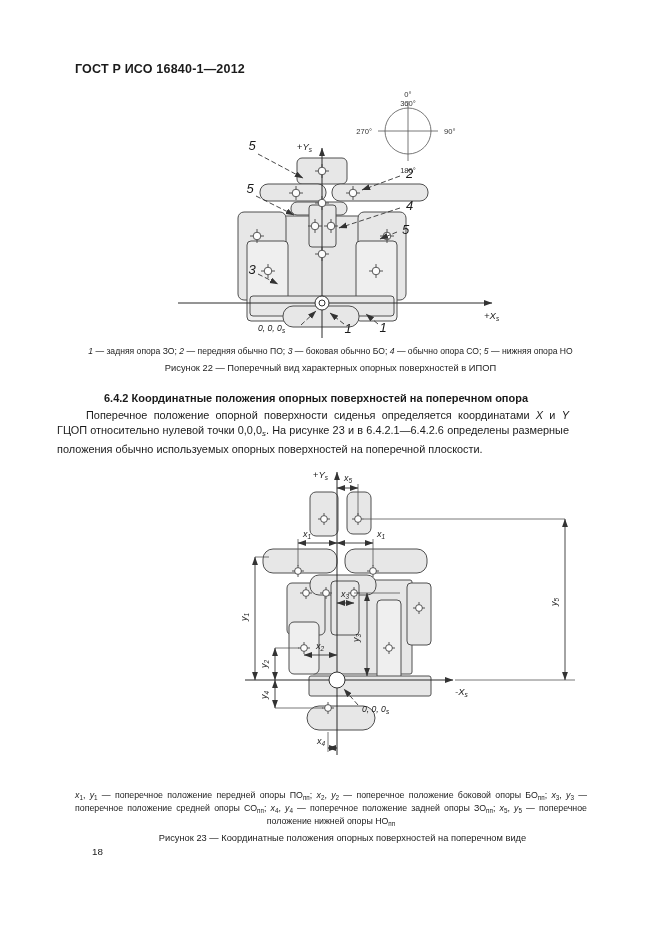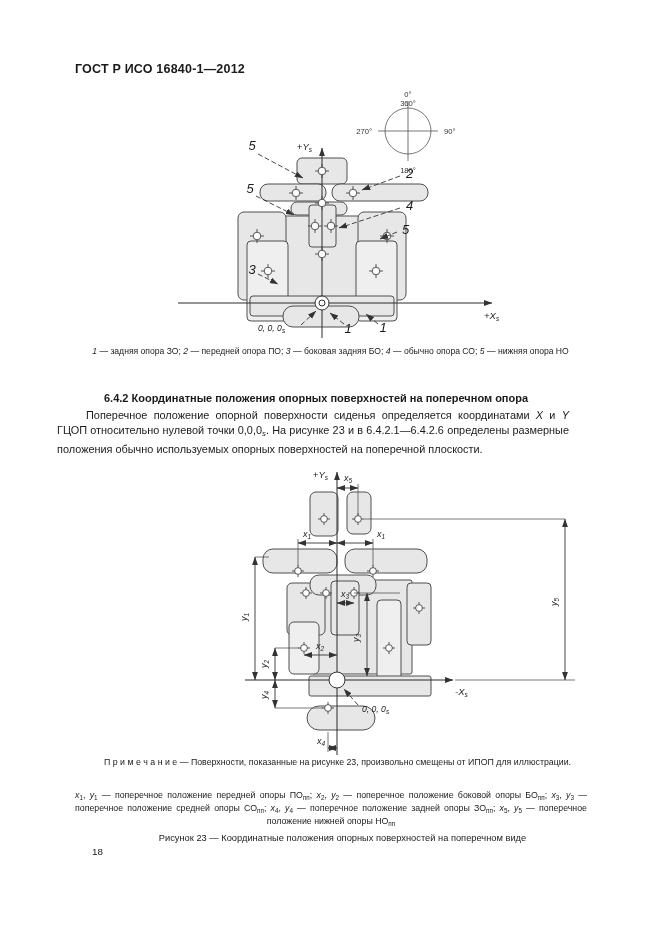--- a/index.html
+++ b/index.html
@@ -121,21 +121,22 @@
       <text class="callout" x="152" y="188" text-anchor="middle">3</text>
       <line class="leader" x1="244" y1="238" x2="230" y2="227" marker-end="url(#arr22)"></line>
       <text class="callout" x="248" y="247" text-anchor="middle">1</text>
       <line class="leader" x1="278" y1="238" x2="266" y2="228" marker-end="url(#arr22)"></line>
       <text class="callout" x="283" y="246" text-anchor="middle">1</text>
       <line class="leader" x1="201" y1="239" x2="216" y2="225" marker-end="url(#arr22)"></line>
       <text class="origlbl" x="158" y="245" text-anchor="start"><tspan>0, 0, 0</tspan><tspan class="svgsub" dy="2">s</tspan></text>
     </g>
   </svg>
 
-  <div class="fig-legend22"><span class="seg-i">1</span><span> — задняя опора ЗО; </span><span class="seg-i">2</span><span> — передней опора ПО; </span><span class="seg-i">3</span><span> — боковая задняя БО; </span><span class="seg-i">4</span><span> — обычно опора СО; </span><span class="seg-i">5</span><span> — нижняя опора НО</span></div>
+  <div class="fig-legend22"><span class="seg-i">1</span><span> — задняя опора ЗО; </span><span class="seg-i">2</span><span> — передняя обычно ПО; </span><span class="seg-i">3</span><span> — боковая обычно БО; </span><span class="seg-i">4</span><span> — обычно опора СО; </span><span class="seg-i">5</span><span> — нижняя опора НО</span></div>
+  <div class="fig-caption22">Рисунок 22 — Поперечный вид характерных опорных поверхностей в ИПОП</div>
 
   <div class="sec-heading">6.4.2 Координатные положения опорных поверхностей на поперечном опора</div>
   <div class="sec-para"><span>Поперечное положение опорной поверхности сиденья определяется координатами </span><span class="seg-i">X</span><span> и </span><span class="seg-i">Y</span><span> ГЦОП относительно нулевой точки 0,0,0</span><span class="seg-isub">s</span><span>. На рисунке 23 и в 6.4.2.1—6.4.2.6 определены размерные положения обычно используемых опорных поверхностей на поперечной плоскости.</span></div>
 
   <svg style="left:197px;top:462px;" width="400" height="298" viewBox="0 0 400 298">
     <defs>
       <marker id="arr23" markerUnits="userSpaceOnUse" markerWidth="9" markerHeight="7" refX="8.2" refY="3" orient="auto-start-reverse">
         <path d="M0,0 L8.5,3 L0,6 z" fill="#333"></path>
       </marker>
       <g id="ch23" stroke="#444" stroke-width="0.9" fill="none">
@@ -224,18 +225,17 @@
       <text class="dimlbl" x="124" y="282" text-anchor="middle"><tspan>x</tspan><tspan class="svgsub" dy="2">4</tspan></text>
     </g>
 
     <g>
       <circle cx="140" cy="218" r="8" fill="#ffffff" stroke="#333" stroke-width="1"></circle>
       <line class="leader" x1="161" y1="243" x2="147" y2="227" marker-end="url(#arr23)"></line>
       <text class="origlbl" x="165" y="250" text-anchor="start"><tspan>0, 0, 0</tspan><tspan class="svgsub" dy="2">s</tspan></text>
     </g>
   </svg>
 
-  <div class="note23"><span>П р и м е ч а н и е — Поверхности, показанные на рисунке 23, произвольно смещены от ИПОП для иллюстрации.</span></div>
   <div class="fig-legend23"><span class="seg-i">x</span><span class="seg-sub">1</span><span>, </span><span class="seg-i">y</span><span class="seg-sub">1</span><span> — поперечное положение передней опоры ПО</span><span class="seg-sub">пп</span><span>; </span><span class="seg-i">x</span><span class="seg-sub">2</span><span>, </span><span class="seg-i">y</span><span class="seg-sub">2</span><span> — поперечное положение боковой опоры БО</span><span class="seg-sub">пп</span><span>; </span><span class="seg-i">x</span><span class="seg-sub">3</span><span>, </span><span class="seg-i">y</span><span class="seg-sub">3</span><span> — поперечное положение средней опоры СО</span><span class="seg-sub">пп</span><span>; </span><span class="seg-i">x</span><span class="seg-sub">4</span><span>, </span><span class="seg-i">y</span><span class="seg-sub">4</span><span> — поперечное положение задней опоры ЗО</span><span class="seg-sub">пп</span><span>; </span><span class="seg-i">x</span><span class="seg-sub">5</span><span>, </span><span class="seg-i">y</span><span class="seg-sub">5</span><span> — поперечное положение нижней опоры НО</span><span class="seg-sub">пп</span></div>
   <div class="fig-caption23">Рисунок 23 — Координатные положения опорных поверхностей на поперечном виде</div>
 
   <div class="page-number">18</div>
 </div>
 
 </body></html>

